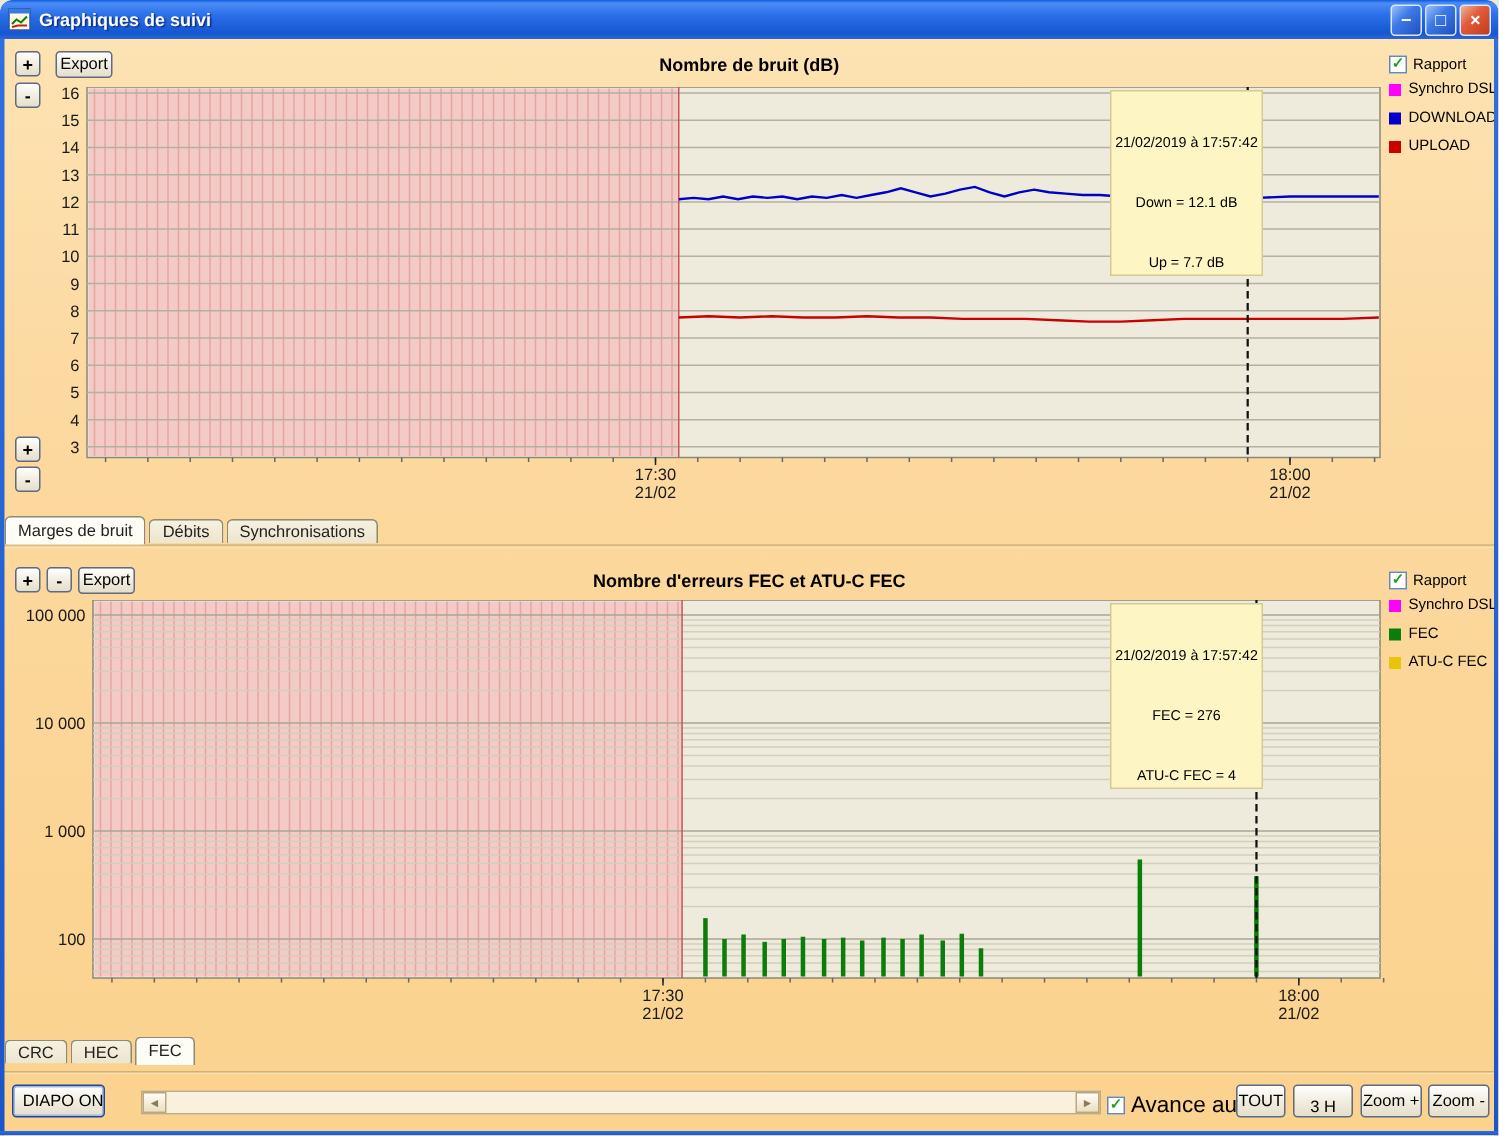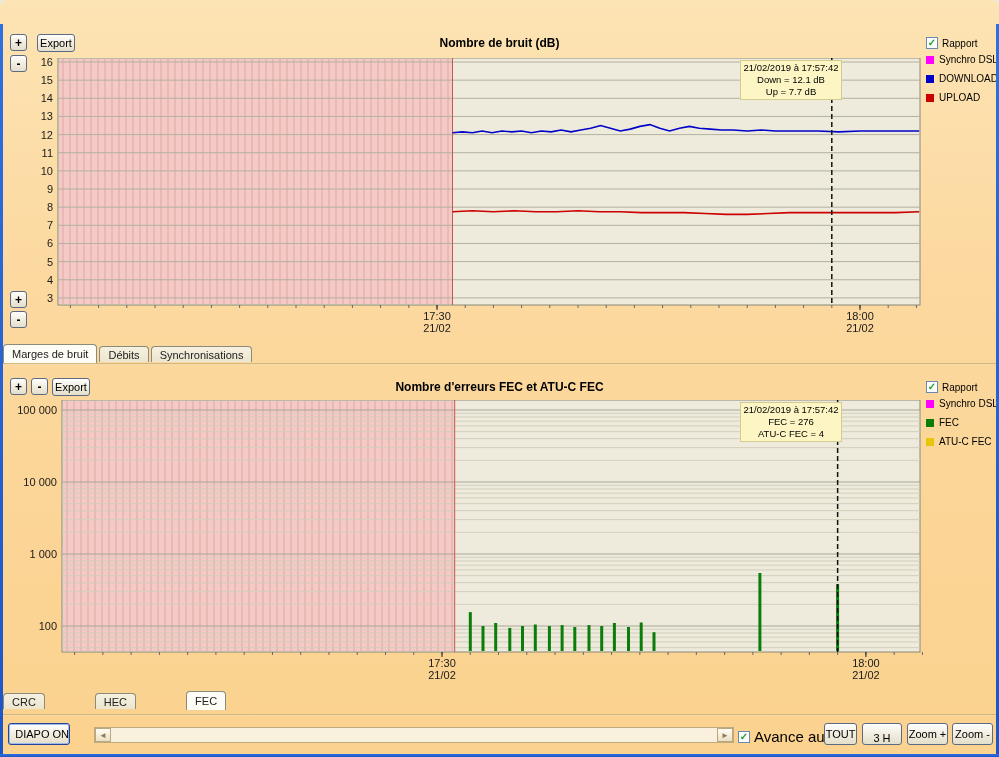--- a/index.html
+++ b/index.html
@@ -45,21 +45,21 @@
   .legend-swatch { width:8px; height:8px; display:inline-block; }
 
   .chart-svg { position:absolute; left:0; }
   svg text { font-family:"Liberation Sans", sans-serif; }
   .tick-label { font-size:11px; fill:#1a1a1a; }
   .axis-label { font-size:11px; fill:#1a1a1a; }
 
   .chart-tooltip { position:absolute; width:102px; background:#fdf6c4;
                    border:1px solid #d3cc8f; font-size:9.5px; line-height:12px;
                    text-align:center; padding:1px 2px; z-index:10; }
-  .chart-tooltip div { white-space:nowrap; }
+  .chart-tooltip div { white-space:nowrap;margin-top:28px; }
 
   .tabstrip { position:absolute; display:flex; align-items:center; height:19px; }
   .tab { padding:2px 8px 2px; background:linear-gradient(#f6f1e0,#ece5cf);
          border:1px solid #8c8a78; border-bottom:none; border-radius:4px 4px 0 0;
          margin-right:2px; font-size:11px; color:#222; height:16px; line-height:12px; }
   .tab.active { background:#fdfcf5; height:19px; line-height:15px; z-index:2; }
 
   .divider { position:absolute; left:0; right:0; height:2px;
              background:linear-gradient(#c8a35f,#ffeec9); }
 
@@ -70,20 +70,42 @@
                 border:1px solid #bba87e; font-size:8px; color:#8a7a58;
                 display:flex; align-items:center; justify-content:center; }
 
   .toolbar-label { font-size:15px; }
 </style>
 </head>
 <body>
 
 <div class="window">
 
+  <div class="titlebar">
+    <span style="display:inline-flex;">
+      <svg width="16" height="16" viewBox="0 0 16 16">
+        <rect x="1" y="1" width="14" height="14" fill="#fdf8e6" stroke="#2a5ab0"></rect>
+        <rect x="1" y="1" width="14" height="3" fill="#3a7ae0"></rect>
+        <polyline points="3,11 6,8 9,10 13,6" fill="none" stroke="#0a7d0a" stroke-width="1.3"></polyline>
+        <polyline points="3,13 7,12 13,12" fill="none" stroke="#cc2200" stroke-width="1.3"></polyline>
+      </svg>
+    </span>
+    <span class="title-text">Graphiques de suivi</span>
+    <span class="winbtns">
+      <span class="winbtn blue">
+          <span>−</span>
+        </span>
+      <span class="winbtn blue">
+          <span>□</span>
+        </span>
+      <span class="winbtn red">
+          <span>×</span>
+        </span>
+    </span>
+  </div>
 
   <div>
     <div class="btn tiny" style="left:10px; top:34px;">
         <span>+</span>
       </div>
     <div class="btn" style="left:37px; top:34px; width:38px; height:18px;">
         <span>Export</span>
       </div>
     <div class="btn tiny" style="left:10px; top:55px;">
         <span>-</span>
@@ -452,21 +474,21 @@
         <rect x="836.1" y="184.2" width="3" height="66.8" fill="#0a7d0a"></rect>
         <line x1="837.6400000000001" y1="0" x2="837.6400000000001" y2="252" stroke="#111" stroke-width="1.5" stroke-dasharray="5 3"></line>
       </svg>
 
     <div class="chart-tooltip" style="left:740px; top:402px;">
       <div>21/02/2019 à 17:57:42</div>
       <div>FEC = 276</div>
       <div>ATU-C FEC = 4</div>
     </div>
 
-    <div class="tabstrip" style="left:3px; top:691px;gap:48px;" id="tabs-bottom">
+    <div class="tabstrip" style="left:3px; top:691px;" id="tabs-bottom">
         <div class="tab">CRC</div>
         <div class="tab">HEC</div>
         <div class="tab active">FEC</div>
       </div>
     <div class="divider" style="top:714px;"></div>
   </div>
 
   <div>
     <div class="btn diapo" style="left:8px; top:723px; width:62px; height:22px;justify-content:flex-end;">
         <span>DIAPO ON</span>

